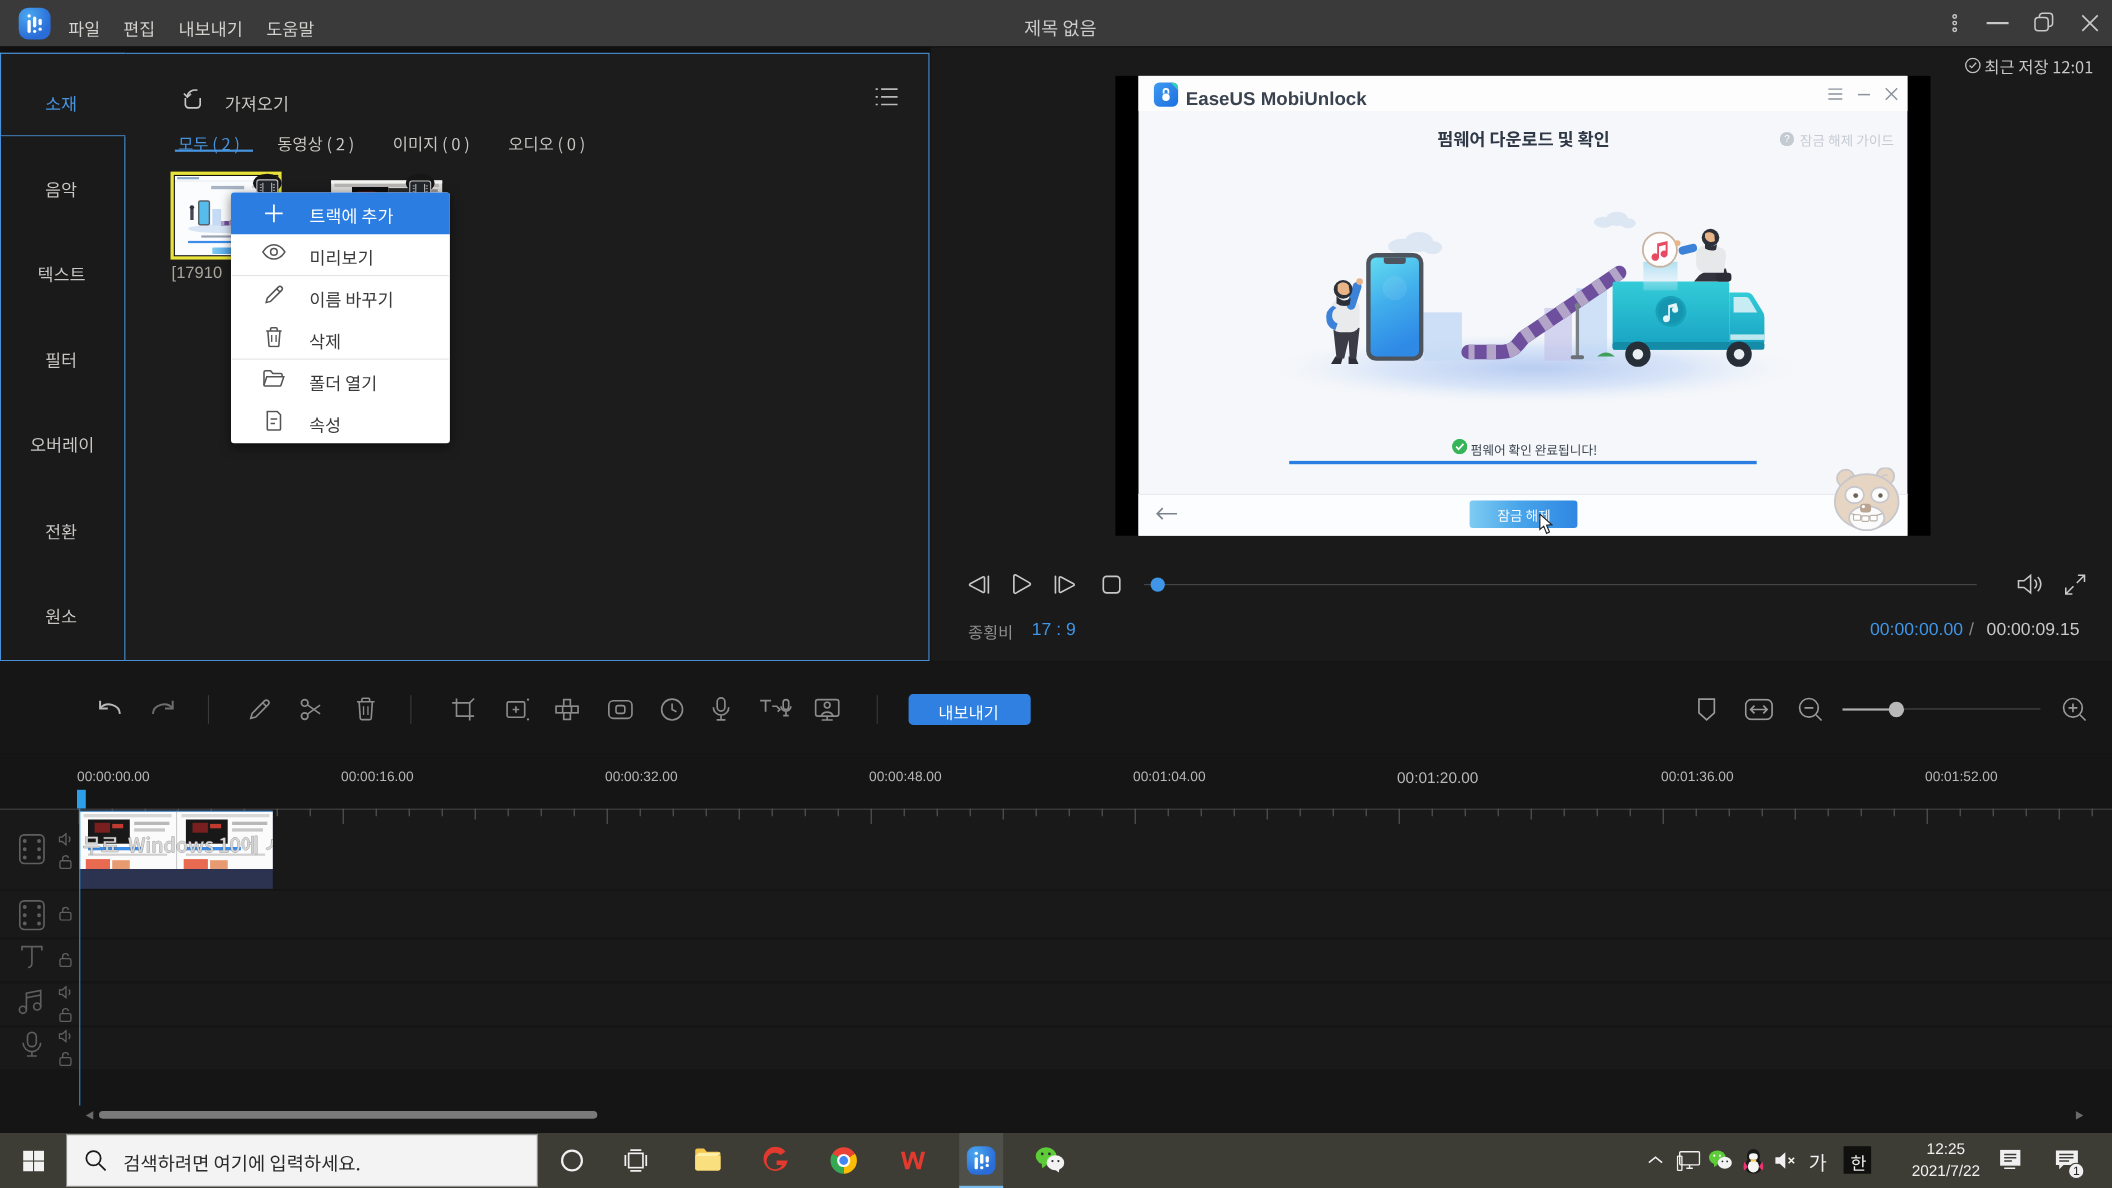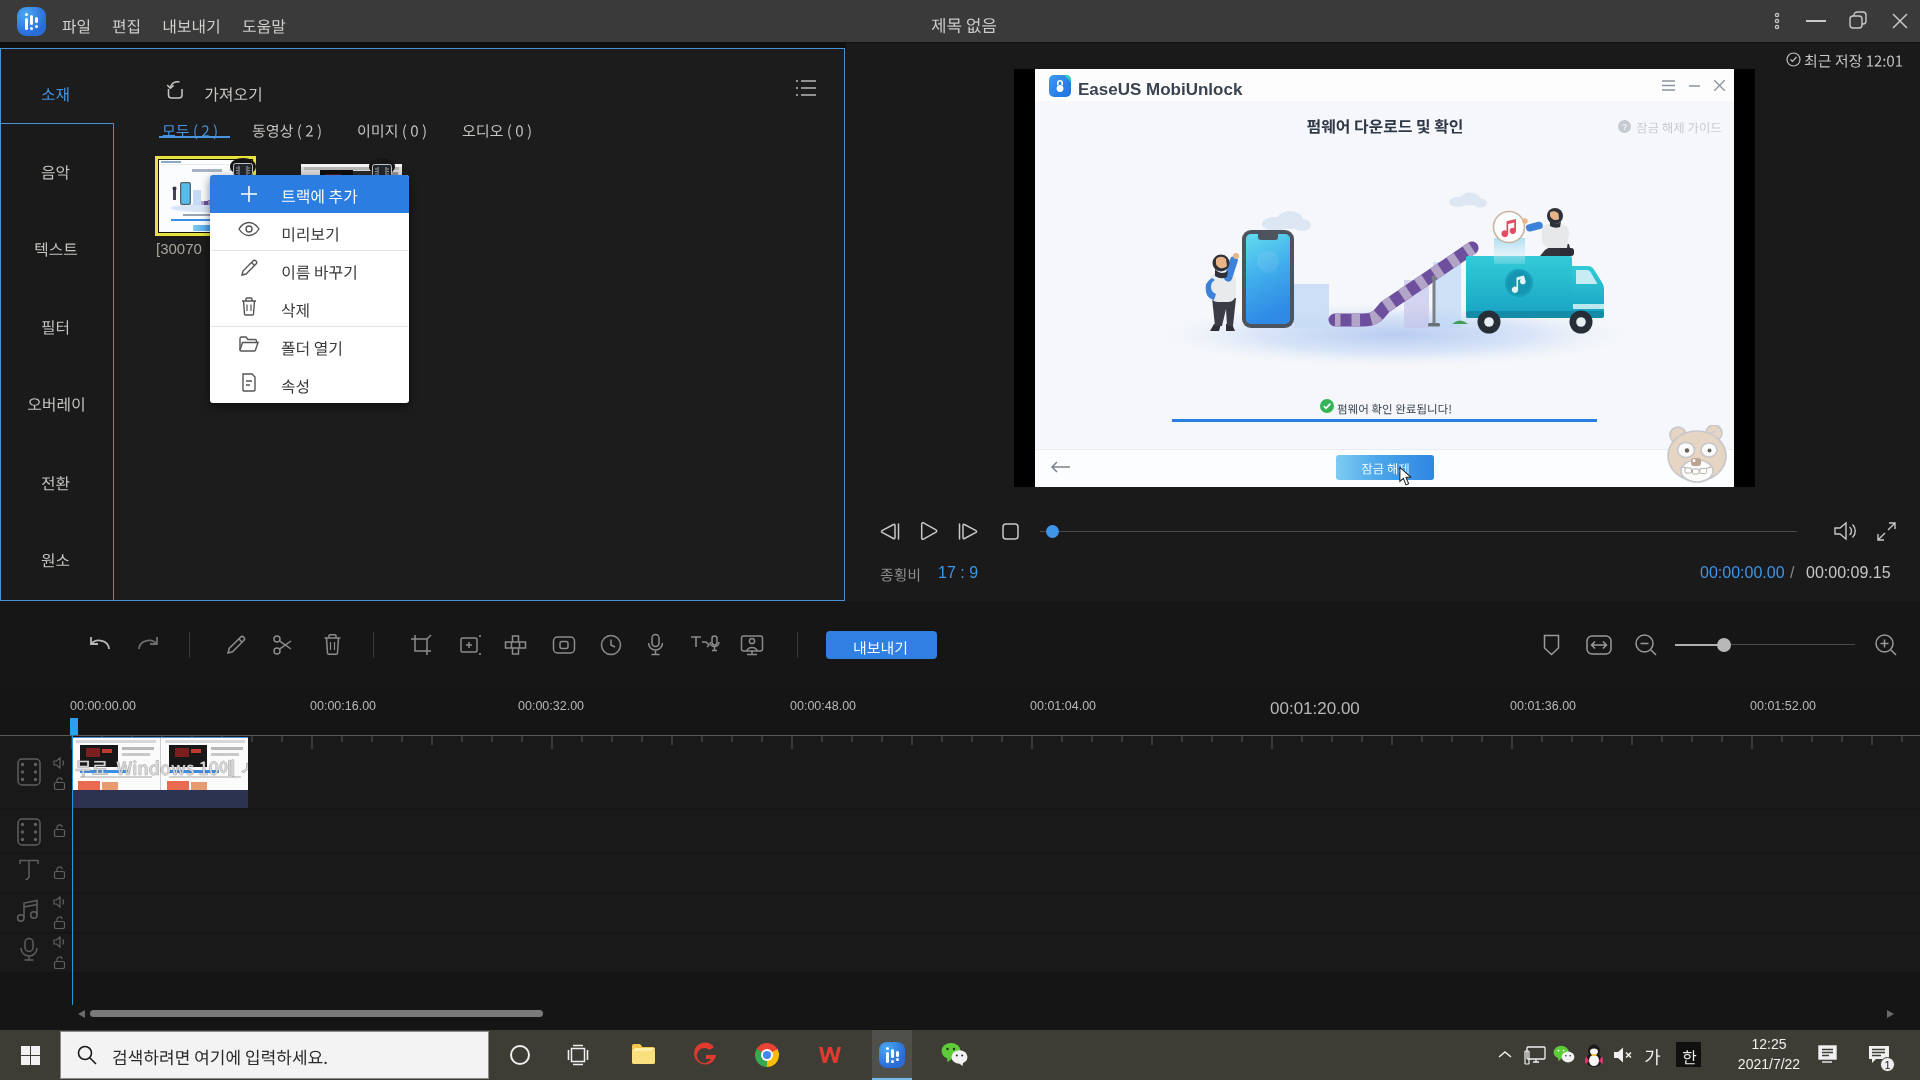--- a/index.html
+++ b/index.html
@@ -209,21 +209,21 @@
  <div class="abs" style="left:52px;top:7px;width:20px;height:27px;background:#2a2a2a"></div>
  <div class="abs" style="left:24px;top:10px;width:16px;height:10px;background:#5a1616"></div>
  <div class="abs" style="left:75px;top:8px;width:22px;height:3px;background:#989694"></div>
 </div>
 <div class="abs" style="left:369px;top:158px;width:26px;height:17px;border-radius:50%;background:#161616"></div>
 <div class="abs" style="left:372px;top:164px;width:20px;height:13px;background:#22262c;border-radius:2.5px;border:1px solid #c4c4c4"></div>
 <svg class="abs" style="left:375px;top:167px" width="14" height="9" viewBox="0 0 14 9" fill="none" stroke="#d8d8d8" stroke-width="0.8">
 <path d="M3 0 v9 M11 0 v9"></path>
 <path d="M0 2 h2 M0 4.5 h2 M0 7 h2 M12 2 h2 M12 4.5 h2 M12 7 h2" stroke-width="0.7"></path>
     </svg>
-<div class="abs" style="left:156px;top:240px;color:#a8a49c;font-size:15px;font-family:'Liberation Sans',sans-serif">[30070</div>
+<div class="abs" style="left:156px;top:240px;color:#a8a49c;font-size:15px;font-family:'Liberation Sans',sans-serif">[17910</div>
 <div class="abs" style="left:210px;top:175px;width:199px;height:228px;background:#fff;border-radius:3px;box-shadow:0 3px 10px rgba(0,0,0,.5)"></div>
 <div class="abs" style="left:210px;top:175px;width:199px;height:38px;background:#2b7de1;border-radius:3px 3px 0 0"></div>
 <svg class="abs" style="left:239px;top:184px" width="20" height="20" viewBox="0 0 20 20" stroke="#fff" stroke-width="1.6">
       <path d="M10 2 V18 M2 10 H18"></path>
     </svg>
 <div style="position:absolute;left:281px;top:184px;line-height:0;">
       <svg width="77" height="23" viewBox="0 0 77.2 23.2" fill="#ffffff">
         <path transform="translate(0.0,18.6) scale(0.016000,-0.016000)" d="M155 339H776V272H155ZM50 108H870V39H50ZM155 749H767V681H239V319H155ZM213 548H747V481H213Z"></path>
         <path transform="translate(14.7,18.6) scale(0.016000,-0.016000)" d="M733 826H812V261H733ZM588 585H758V517H588ZM533 809H611V269H533ZM206 216H812V-78H730V148H206ZM91 375H150Q214 375 268 377Q323 379 375 385Q427 391 481 402L490 334Q433 324 380 318Q327 312 271 310Q215 308 150 308H91ZM89 761H429V507H171V332H91V570H349V694H89Z"></path>
         <path transform="translate(29.4,18.6) scale(0.016000,-0.016000)" d="M417 475H587V407H417ZM739 827H819V-78H739ZM559 808H638V-32H559ZM253 751Q312 751 356 713Q399 675 423 604Q447 533 447 437Q447 340 423 269Q399 198 355 160Q312 121 253 121Q196 121 152 160Q109 198 85 269Q61 340 61 437Q61 533 85 604Q109 675 152 713Q196 751 253 751ZM253 674Q218 674 192 645Q166 616 152 563Q138 510 138 437Q138 364 152 310Q166 257 192 228Q218 199 253 199Q289 199 315 228Q342 257 356 310Q370 364 370 437Q370 510 356 563Q342 616 315 645Q289 674 253 674Z"></path>
@@ -623,24 +623,24 @@
 <div class="abs" style="left:1675px;top:644px;width:50px;height:2px;background:#b0b0b0"></div>
 <div class="abs" style="left:1725px;top:644px;width:130px;height:1px;background:#4a4a4a"></div>
 <div class="abs" style="left:1717px;top:638px;width:14px;height:14px;border-radius:50%;background:#b8b8b8"></div>
 <svg class="abs" style="left:1874px;top:633px" width="24" height="24" viewBox="0 0 24 24" fill="none" stroke="#9a9a9a" stroke-width="1.5">
 <circle cx="10.5" cy="10.5" r="8.5"></circle>
       <path d="M17 17 L22 22 M6.5 10.5 H14.5 M10.5 6.5 V14.5"></path>
     </svg>
 <div class="abs" style="left:0;top:685px;width:1920px;height:345px;background:#151515"></div>
 <div class="abs" style="left:70px;top:699px;color:#b8b8b8;font-size:12.5px;font-family:'Liberation Sans',sans-serif">00:00:00.00</div>
     <div class="abs" style="left:310px;top:699px;color:#b8b8b8;font-size:12.5px;font-family:'Liberation Sans',sans-serif">00:00:16.00</div>
-    <div class="abs" style="left:518px;top:699px;color:#b8b8b8;font-size:12.5px;font-family:'Liberation Sans',sans-serif">00:00:32.00</div>
+    <div class="abs" style="left:550px;top:699px;color:#b8b8b8;font-size:12.5px;font-family:'Liberation Sans',sans-serif">00:00:32.00</div>
     <div class="abs" style="left:790px;top:699px;color:#b8b8b8;font-size:12.5px;font-family:'Liberation Sans',sans-serif">00:00:48.00</div>
     <div class="abs" style="left:1030px;top:699px;color:#b8b8b8;font-size:12.5px;font-family:'Liberation Sans',sans-serif">00:01:04.00</div>
-    <div class="abs" style="left:1270px;top:699px;color:#b8b8b8;font-size:17px;font-family:'Liberation Sans',sans-serif">00:01:20.00</div>
+    <div class="abs" style="left:1270px;top:699px;color:#b8b8b8;font-size:14px;font-family:'Liberation Sans',sans-serif">00:01:20.00</div>
     <div class="abs" style="left:1510px;top:699px;color:#b8b8b8;font-size:12.5px;font-family:'Liberation Sans',sans-serif">00:01:36.00</div>
     <div class="abs" style="left:1750px;top:699px;color:#b8b8b8;font-size:12.5px;font-family:'Liberation Sans',sans-serif">00:01:52.00</div>
 <div class="abs" style="left:0;top:736px;width:1920px;height:72px;background:#191919"></div>
 <div class="abs" style="left:0;top:810px;width:1920px;height:42px;background:#191919"></div>
 <div class="abs" style="left:0;top:854px;width:1920px;height:38px;background:#191919"></div>
 <div class="abs" style="left:0;top:894px;width:1920px;height:38px;background:#191919"></div>
 <div class="abs" style="left:0;top:934px;width:1920px;height:38px;background:#191919"></div>
 <svg class="abs" style="left:0;top:735px" width="1920" height="16" viewBox="0 0 1920 16" stroke="#5a5a5a" stroke-width="1">
       <path d="M0 0.5 H1920" stroke="#5a5a5a"></path>
       <path d="M72 0 V14 M102 0 V7 M132 0 V7 M162 0 V7 M192 0 V10 M222 0 V7 M252 0 V7 M282 0 V7 M312 0 V14 M342 0 V7 M372 0 V7 M402 0 V7 M432 0 V10 M462 0 V7 M492 0 V7 M522 0 V7 M552 0 V14 M582 0 V7 M612 0 V7 M642 0 V7 M672 0 V10 M702 0 V7 M732 0 V7 M762 0 V7 M792 0 V14 M822 0 V7 M852 0 V7 M882 0 V7 M912 0 V10 M942 0 V7 M972 0 V7 M1002 0 V7 M1032 0 V14 M1062 0 V7 M1092 0 V7 M1122 0 V7 M1152 0 V10 M1182 0 V7 M1212 0 V7 M1242 0 V7 M1272 0 V14 M1302 0 V7 M1332 0 V7 M1362 0 V7 M1392 0 V10 M1422 0 V7 M1452 0 V7 M1482 0 V7 M1512 0 V14 M1542 0 V7 M1572 0 V7 M1602 0 V7 M1632 0 V10 M1662 0 V7 M1692 0 V7 M1722 0 V7 M1752 0 V14 M1782 0 V7 M1812 0 V7 M1842 0 V7 M1872 0 V10 M1902 0 V7"></path>

